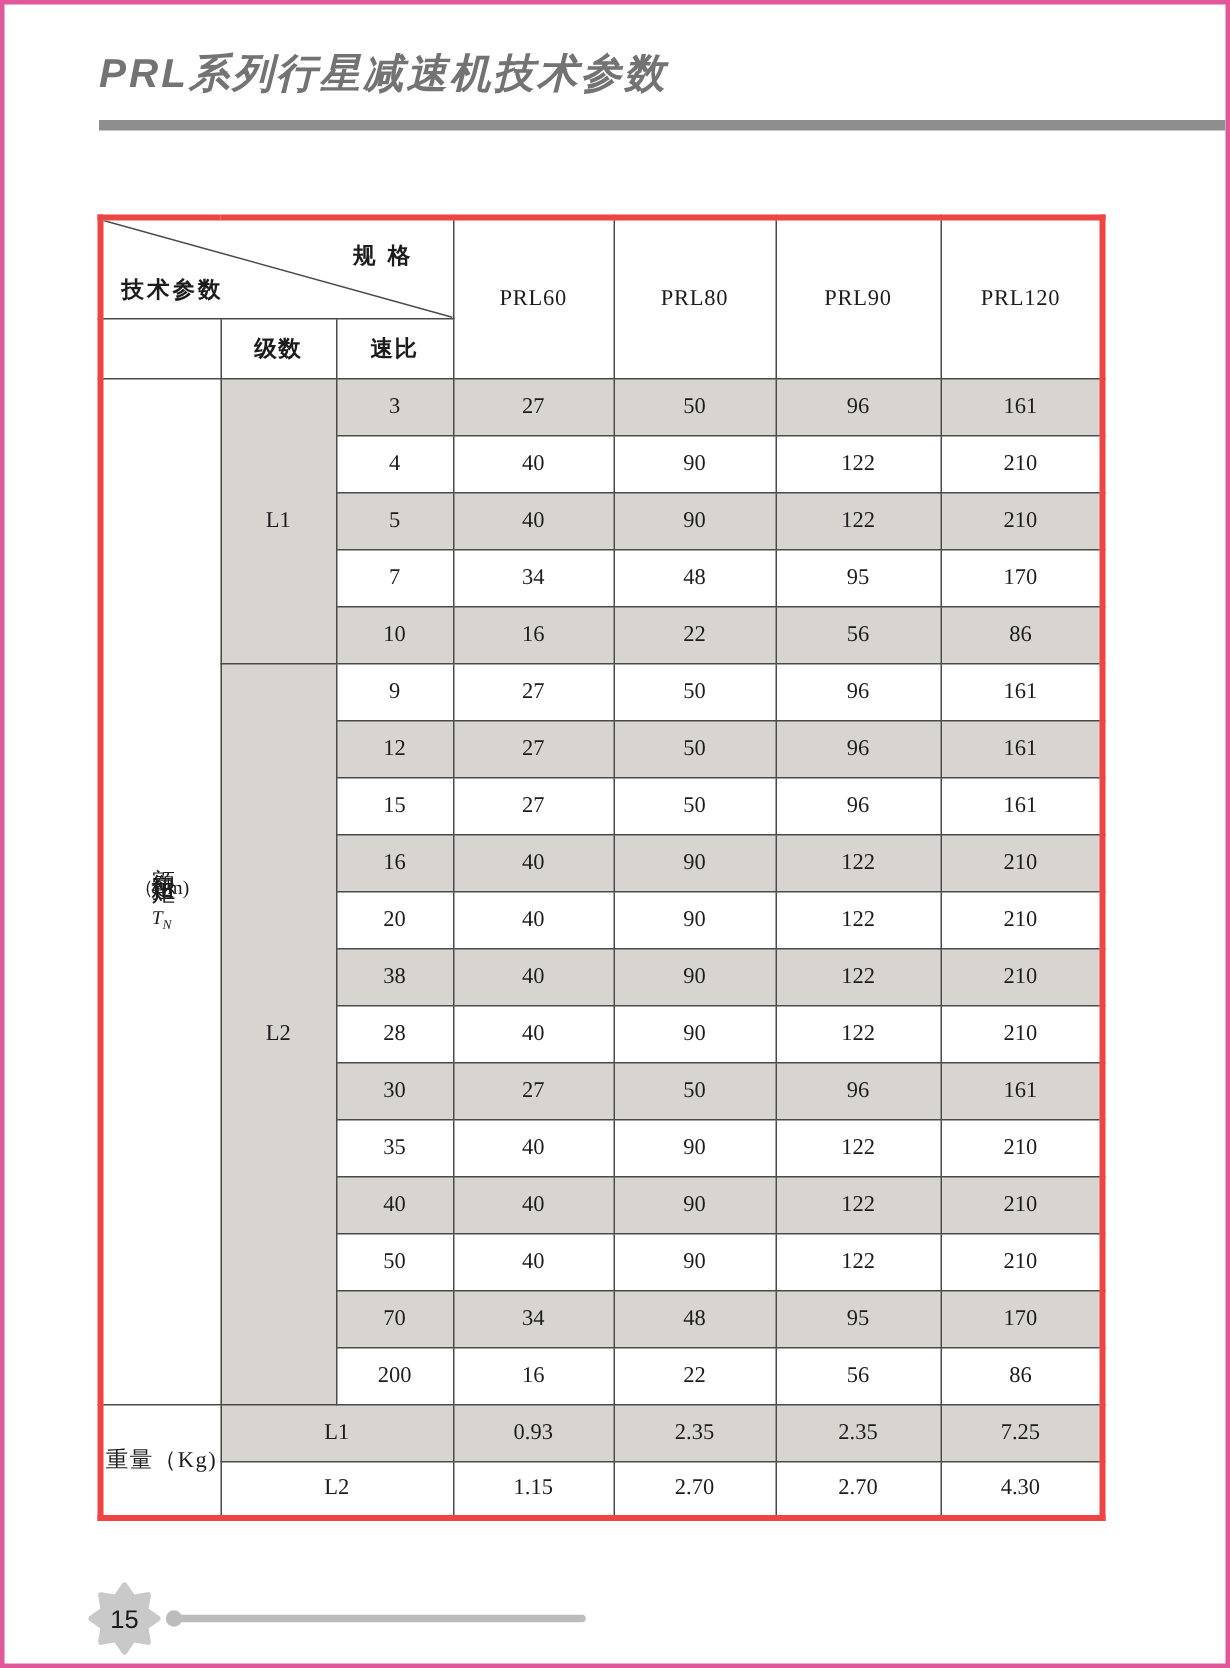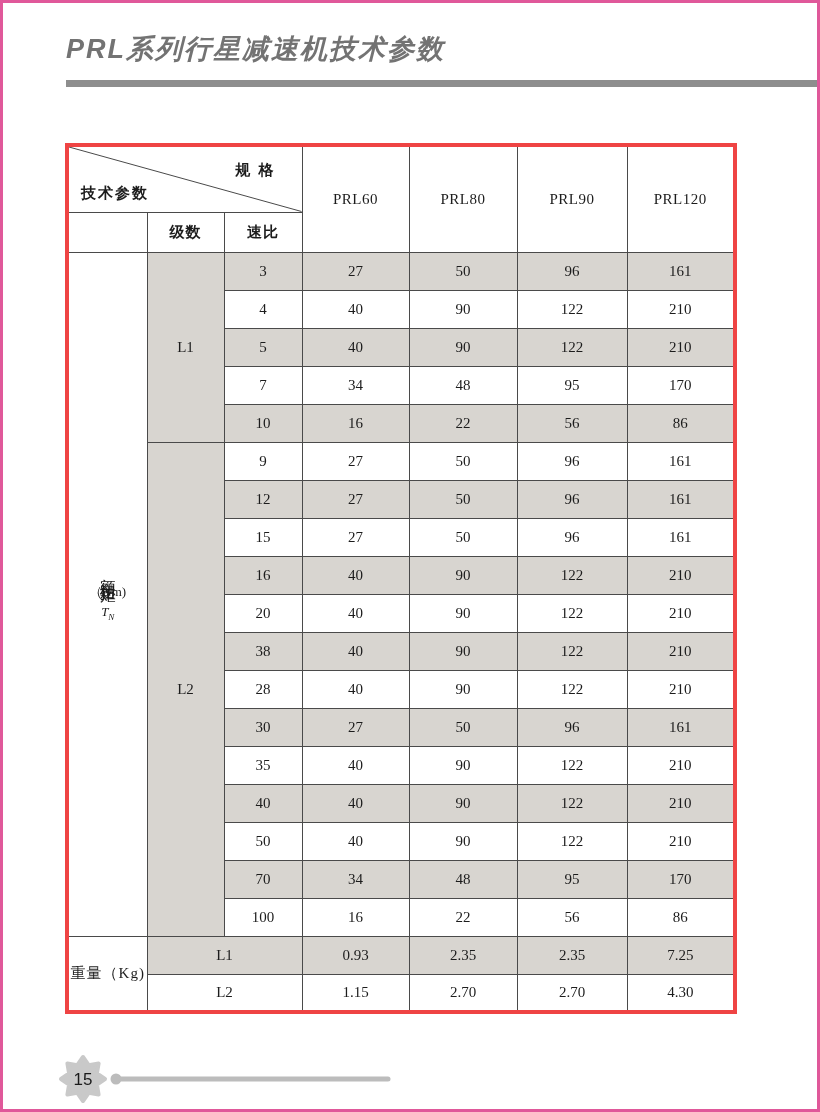--- a/index.html
+++ b/index.html
@@ -232,21 +232,21 @@
       <td>210</td>
     </tr>
     <tr class="dr">
       <td class="shade">70</td>
       <td class="shade">34</td>
       <td class="shade">48</td>
       <td class="shade">95</td>
       <td class="shade">170</td>
     </tr>
     <tr class="dr">
-      <td>100</td>
+      <td>200</td>
       <td>16</td>
       <td>22</td>
       <td>56</td>
       <td>86</td>
     </tr>
 
     <tr class="dr">
       <td class="weight-label" rowspan="2">重量（Kg)</td>
       <td class="shade" colspan="2">L1</td>
       <td class="shade">0.93</td>

